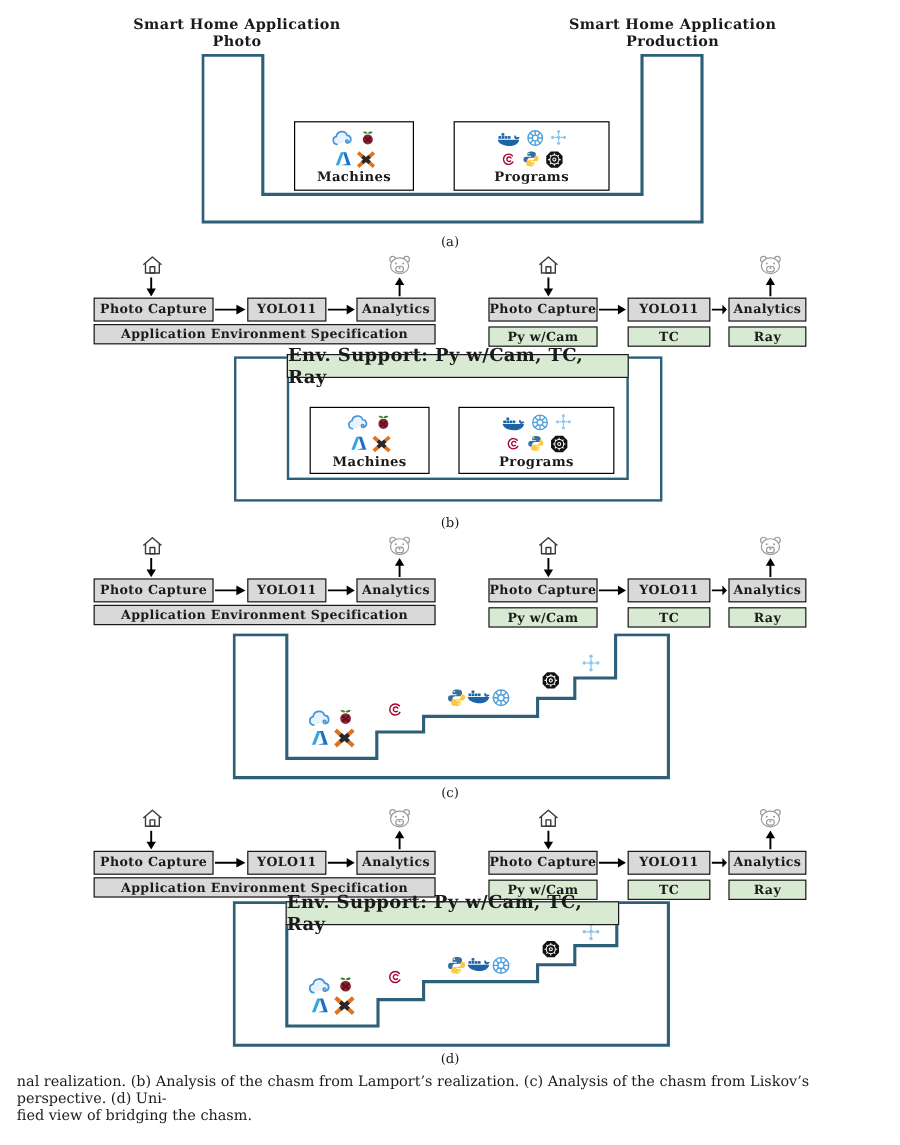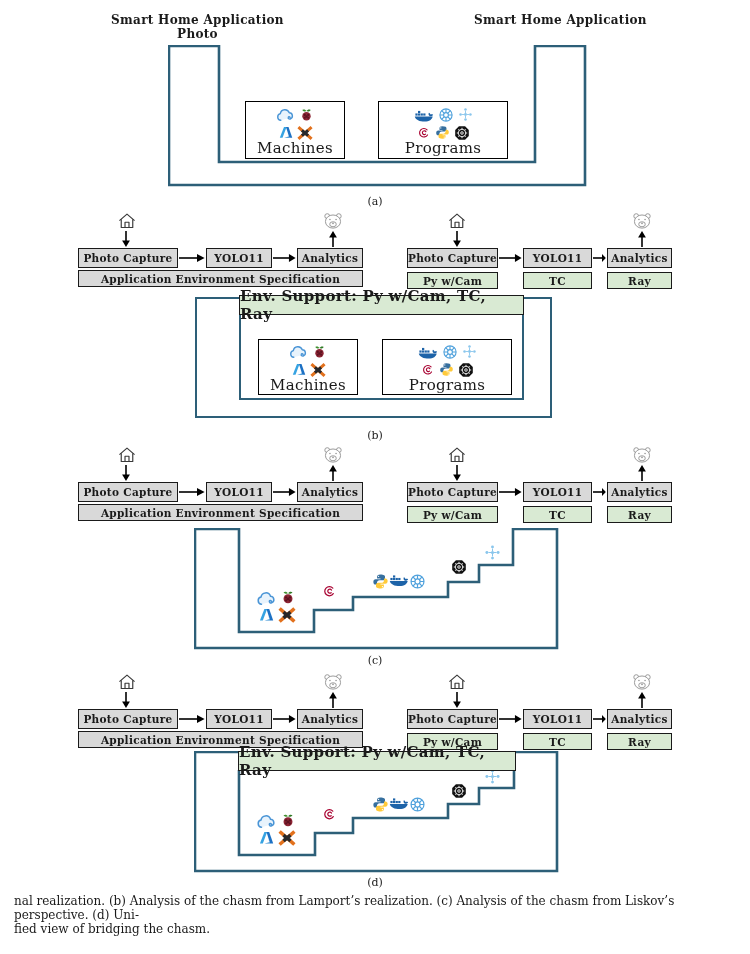--- a/index.html
+++ b/index.html
@@ -14,36 +14,37 @@
          font-weight:bold;font-size:10.5px;letter-spacing:.3px;white-space:nowrap;}
   .envg{background:var(--green);}
   .gbar{background:var(--green);border:1.5px solid #1a1a1a;box-sizing:border-box;
         display:flex;align-items:center;justify-content:center;font-weight:bold;
         font-size:15px;letter-spacing:.3px;z-index:3;}
   .obox{border:2.6px solid var(--outline);box-sizing:border-box;}
   .inbox{border:2px solid var(--outline);box-sizing:border-box;z-index:2;}
   .wb{background:#fff;border:1.5px solid #000;box-sizing:border-box;z-index:4;
       display:flex;flex-direction:column;align-items:center;justify-content:center;gap:1px;}
   .irow{display:flex;gap:4px;align-items:center;justify-content:center;height:17px;}
-  .wb .lbl{font-weight:normal;font-size:15px;line-height:12px;letter-spacing:.3px;}
+  .wb .lbl{font-weight:bold;font-size:11px;line-height:12px;letter-spacing:.3px;}
   .icon{display:inline-block;line-height:0;}
   .icon svg{width:100%;height:100%;display:block;}
   .tag{position:absolute;width:40px;text-align:center;font-size:11px;}
   .cap{font-size:12px;line-height:14.2px;}
   .pl,.pr{width:290px;height:76px;}
 </style>
 </head>
 <body>
 
 <div class="abs titleb" style="left:95px;top:13px;width:205px">
   <div>Smart Home Application</div>
   <div>Photo</div>
 </div>
 <div class="abs titleb" style="left:458px;top:13px;width:205px">
   <div>Smart Home Application</div>
+  <div>Production</div>
 </div>
 <svg class="abs" style="left:168px;top:45px" width="419" height="142" viewBox="0 0 419 142">
   <path class="cpath" d="M1,1 H51 V117 H367 V1 H417 V140 H1 Z"></path>
 </svg>
 <div class="wb abs" style="left:245px;top:101px;width:100px;height:58px">
   <div class="irow">
     <span class="icon" style="width:19px;height:15px">
         <svg viewBox="0 0 20 16">
           <path d="M5,14.2 a3.6,3.6 0 0 1 -0.5,-7.1 a4.9,4.9 0 0 1 9.5,-0.9 a3.4,3.4 0 0 1 1.1,6.6 c-1.3,0.5 -2.6,-0.5 -2.2,-1.7 c0.3,-1 1.9,-0.9 2,0.3" fill="#e8f3fc" stroke="#4a95d6" stroke-width="1.5" stroke-linecap="round" stroke-linejoin="round"></path>
         </svg>

